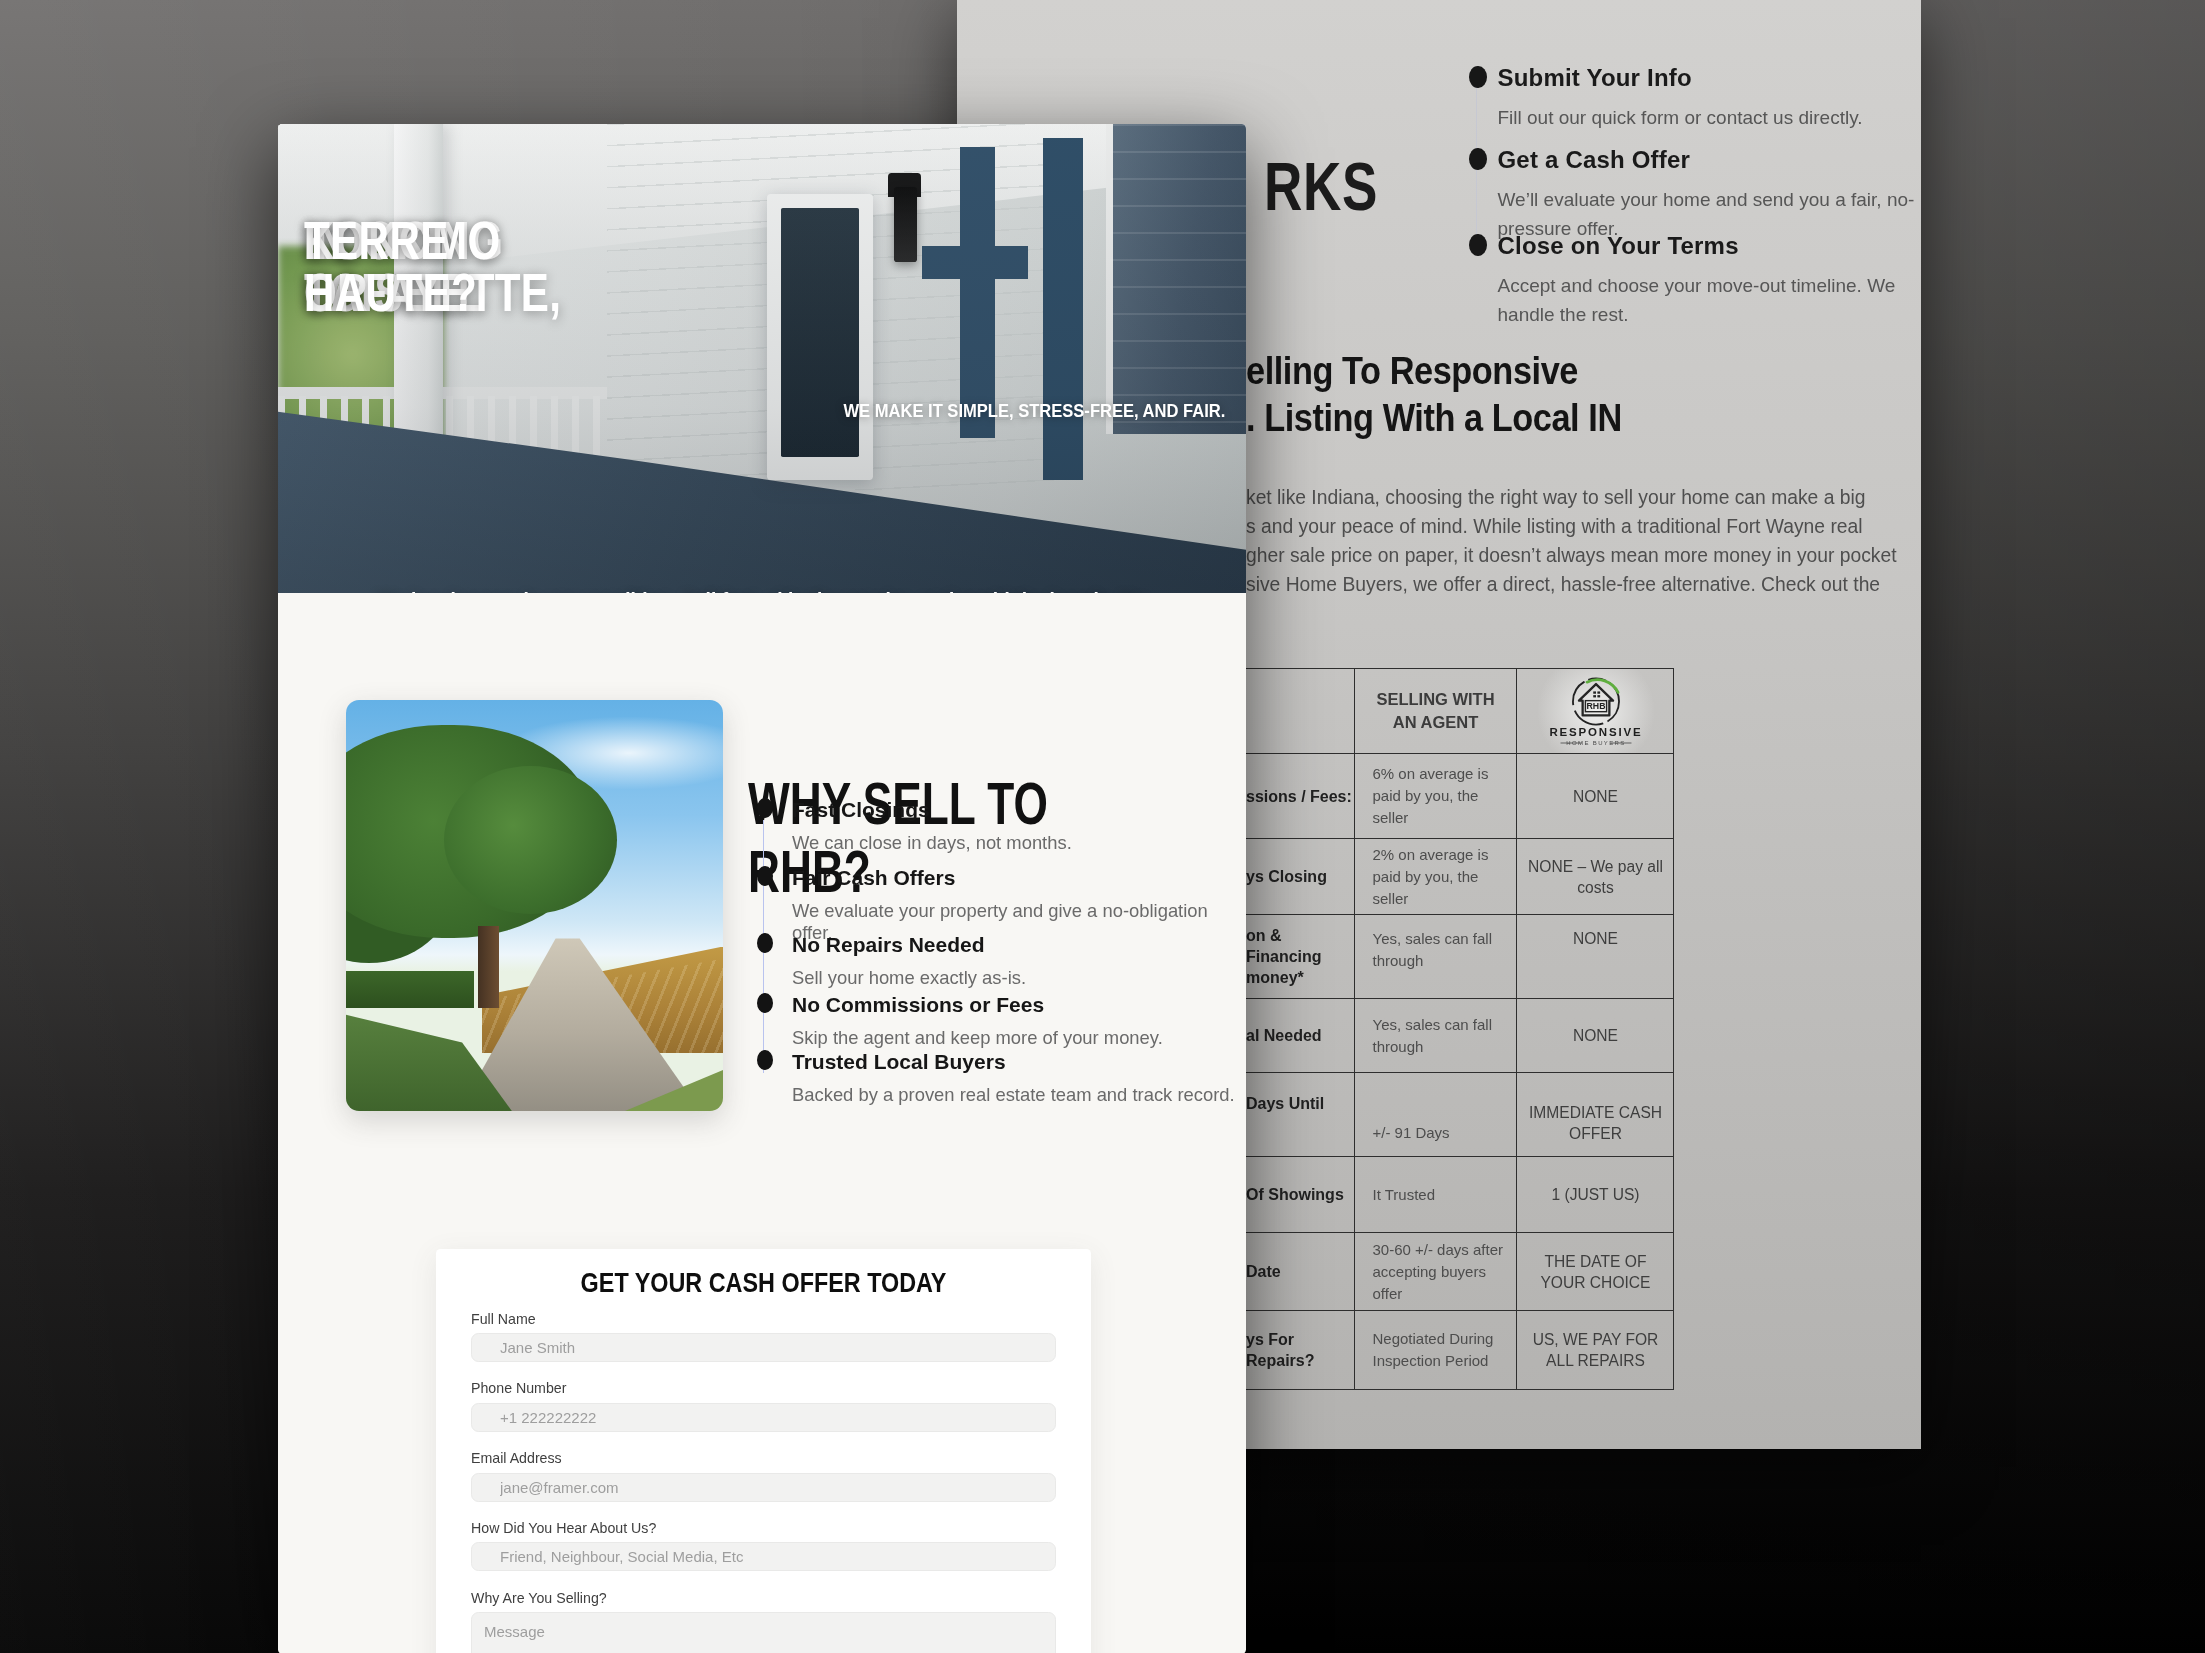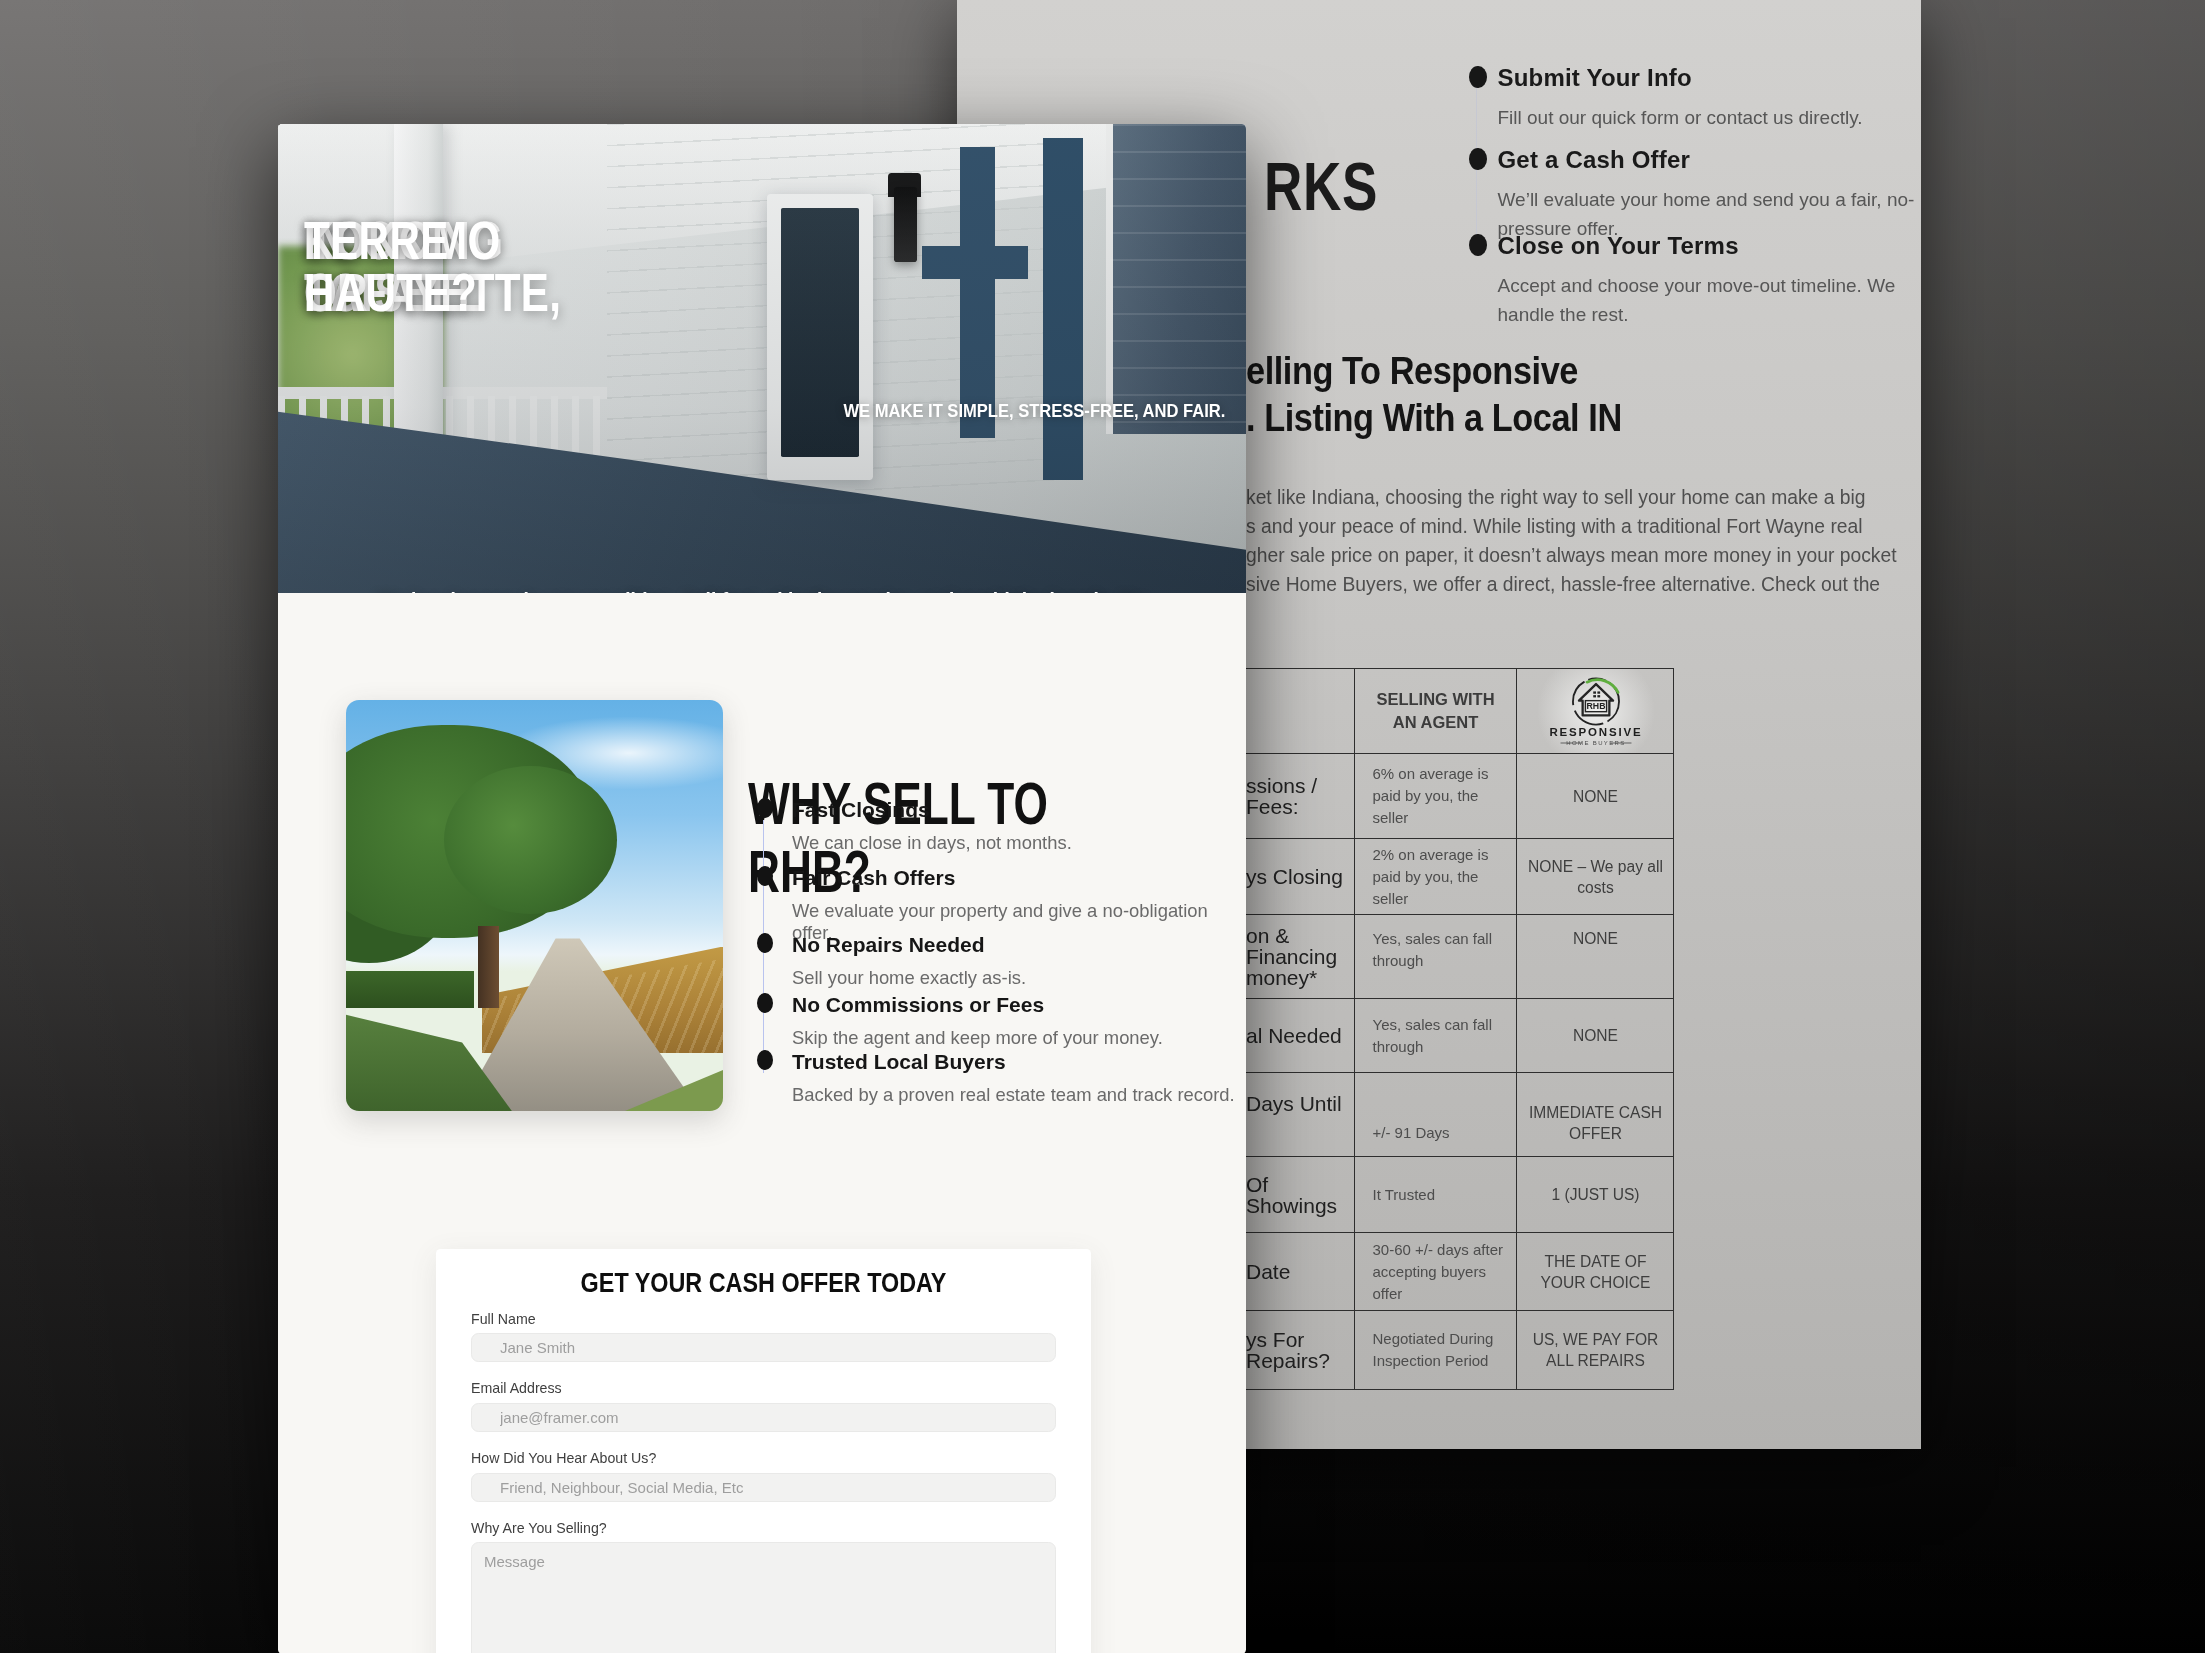--- a/index.html
+++ b/index.html
@@ -24,21 +24,21 @@
        transform:scaleX(.78);transform-origin:left top;letter-spacing:0.9px;}
   .vs-heading{position:absolute;left:289px;top:347px;font-size:39px;line-height:47px;font-weight:700;
        color:#151515;transform:scaleX(.88);transform-origin:left top;letter-spacing:-0.5px;}
   .vs-para{position:absolute;left:289px;top:483px;width:689px;font-size:19.3px;line-height:29px;color:#4e4e4e;}
   .cmp-table{position:absolute;left:289px;top:668px;width:428px;display:grid;
        grid-template-columns:108px 162px 158px;
        grid-template-rows:85px 85px 76px 84px 74px 84px 76px 78px 79px;
        border-top:1.4px solid #2e2e2e;border-right:1.4px solid #2e2e2e;}
   .cmp-table .cell{border-bottom:1.4px solid #2e2e2e;display:flex;align-items:center;overflow:hidden;}
   .cmp-table .c2,.cmp-table .c3{border-left:1.4px solid #2e2e2e;}
-  .cmp-table .c1{font-size:21px;font-weight:400;color:#222;line-height:21px;}
+  .cmp-table .c1{font-size:16px;font-weight:700;color:#222;line-height:21px;}
   .cmp-table .c2{font-size:15px;color:#4d4d4d;padding:4.6px 12px 4.6px 17.5px;line-height:22px;}
   .cmp-table .c3{font-size:15.6px;color:#3e3e3e;justify-content:center;text-align:center;padding:4.6px 8.3px;line-height:21px;}
   .logo-cell{position:relative;justify-content:center;}
   .logo-glow{position:absolute;left:50%;top:50%;width:119px;height:119px;border-radius:50%;
        transform:translate(-50%,-50%);background:radial-gradient(circle,#efefee 0%,rgba(239,239,238,0) 70%);}
   .logo-svg{position:relative;}
 
   
   .page-left{position:absolute;left:278px;top:124px;width:968px;height:1530px;z-index:5;
         background:#f8f7f4;border-radius:4.6px;overflow:hidden;
@@ -352,20 +352,24 @@
     </div>
 
     <div class="offer-form">
       <div class="form-title">GET YOUR CASH OFFER TODAY</div>
 
       <div class="fgroup">
         <label>Full Name</label>
         <input type="text" placeholder="Jane Smith" style="">
       </div>
       <div class="fgroup">
+        <label>Phone Number</label>
+        <input type="text" placeholder="+1 222222222" style="">
+      </div>
+      <div class="fgroup">
         <label>Email Address</label>
         <input type="text" placeholder="jane@framer.com" style="">
       </div>
       <div class="fgroup">
         <label>How Did You Hear About Us?</label>
         <input type="text" placeholder="Friend, Neighbour, Social Media, Etc" style="">
       </div>
       <div class="fgroup">
         <label>Why Are You Selling?</label>
         <textarea placeholder="Message" style=""></textarea>

